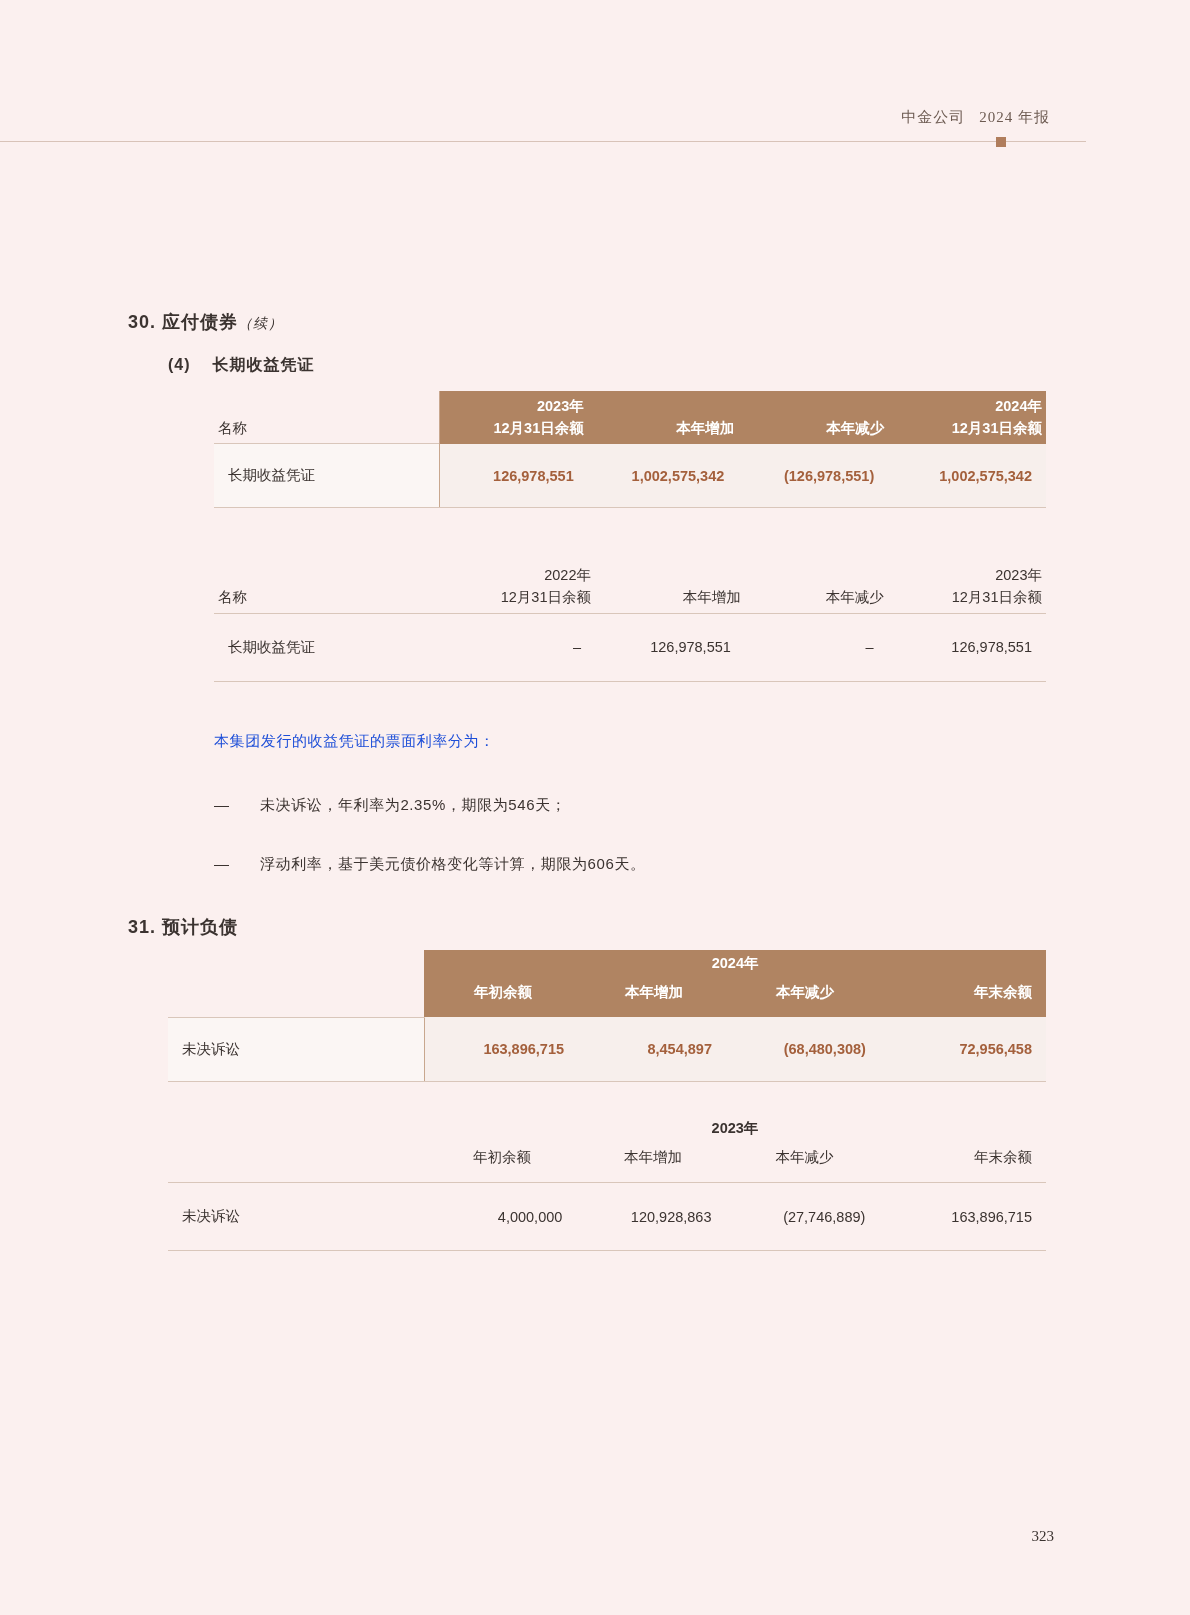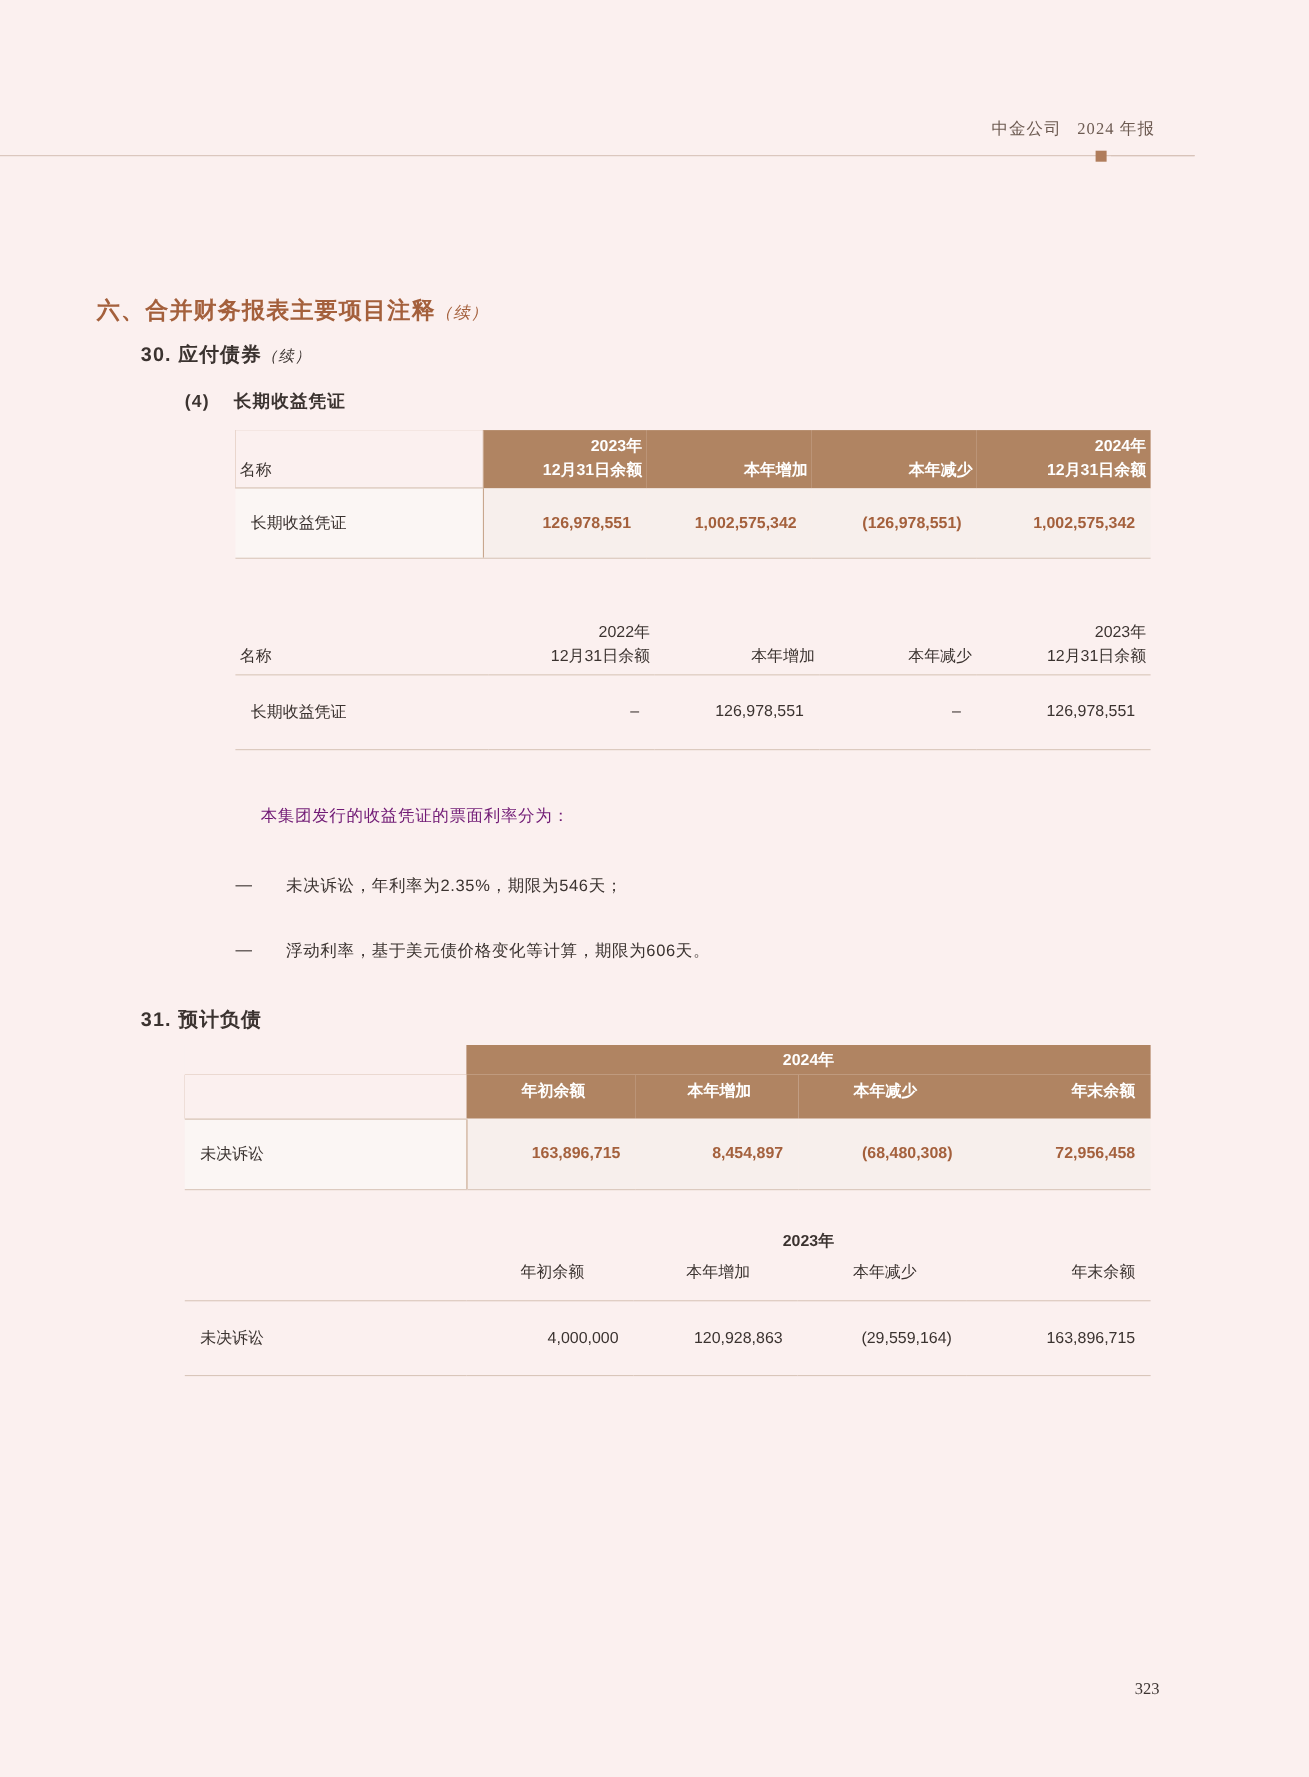--- a/index.html
+++ b/index.html
@@ -90,21 +90,21 @@
   #tbl2{left:214px;top:560px;width:832px;}
   #tbl3{left:168px;top:950px;width:878px;}
   #tbl4{left:168px;top:1115px;width:878px;}
 
   .grp-head{
     text-align:center;font-weight:bold;padding-bottom:4px;padding-top:10px;
   }
 
   
   .para{
-    position:absolute;font-size:15px;color:#701a75;letter-spacing:.6px;margin-left:23px;
+    position:absolute;font-size:15px;color:#1d4ed8;letter-spacing:.6px;
   }
   #p1{left:214px;top:732px;}
   .bullet{position:absolute;font-size:15px;color:#3b3330;letter-spacing:.6px;}
   .bullet .dash{position:absolute;left:0;top:0;}
   .bullet .txt{margin-left:46px;}
   #b1{left:214px;top:796px;width:760px;}
   #b2{left:214px;top:855px;width:760px;}
 
   
   .pageno{
@@ -120,23 +120,20 @@
 
   <div class="header">
     <div class="header-text">
       <span>中金公司</span><span class="ar">2024 年报</span>
     </div>
     <div class="header-rule"></div>
     <div class="header-sq"></div>
     <div class="header-rule2"></div>
   </div>
 
-  <div class="h-section">
-    <span>六、合并财务报表主要项目注释</span><span class="cont">（续）</span>
-  </div>
 
   <div class="h-sub">
     <span>30.  应付债券</span><span class="cont">（续）</span>
   </div>
 
   <div class="h-item">
     <span>(4)</span><span class="t">长期收益凭证</span>
   </div>
 
   <table class="tbl" id="tbl1">
@@ -248,20 +245,20 @@
       <td></td>
       <td class="th-cell" style="width:155px;text-align:center;padding-right:0;padding-bottom:14px;">年初余额</td>
       <td class="th-cell" style="width:150px;text-align:center;padding-right:0;padding-bottom:14px;">本年增加</td>
       <td class="th-cell" style="width:155px;text-align:center;padding-right:0;padding-bottom:14px;">本年减少</td>
       <td class="th-cell" style="width:155px;text-align:right;padding-right:14px;padding-bottom:14px;">年末余额</td>
     </tr>
     <tr>
       <td class="nm val bdr-t bdr-b" style="text-align:left;">未决诉讼</td>
       <td class="val bdr-t bdr-b">4,000,000</td>
       <td class="val bdr-t bdr-b">120,928,863</td>
-      <td class="val bdr-t bdr-b">(29,559,164)</td>
+      <td class="val bdr-t bdr-b">(27,746,889)</td>
       <td class="val bdr-t bdr-b">163,896,715</td>
     </tr>
   </tbody>
     </table>
 
   <div class="pageno">323</div>
 </div>
 
 </body></html>

